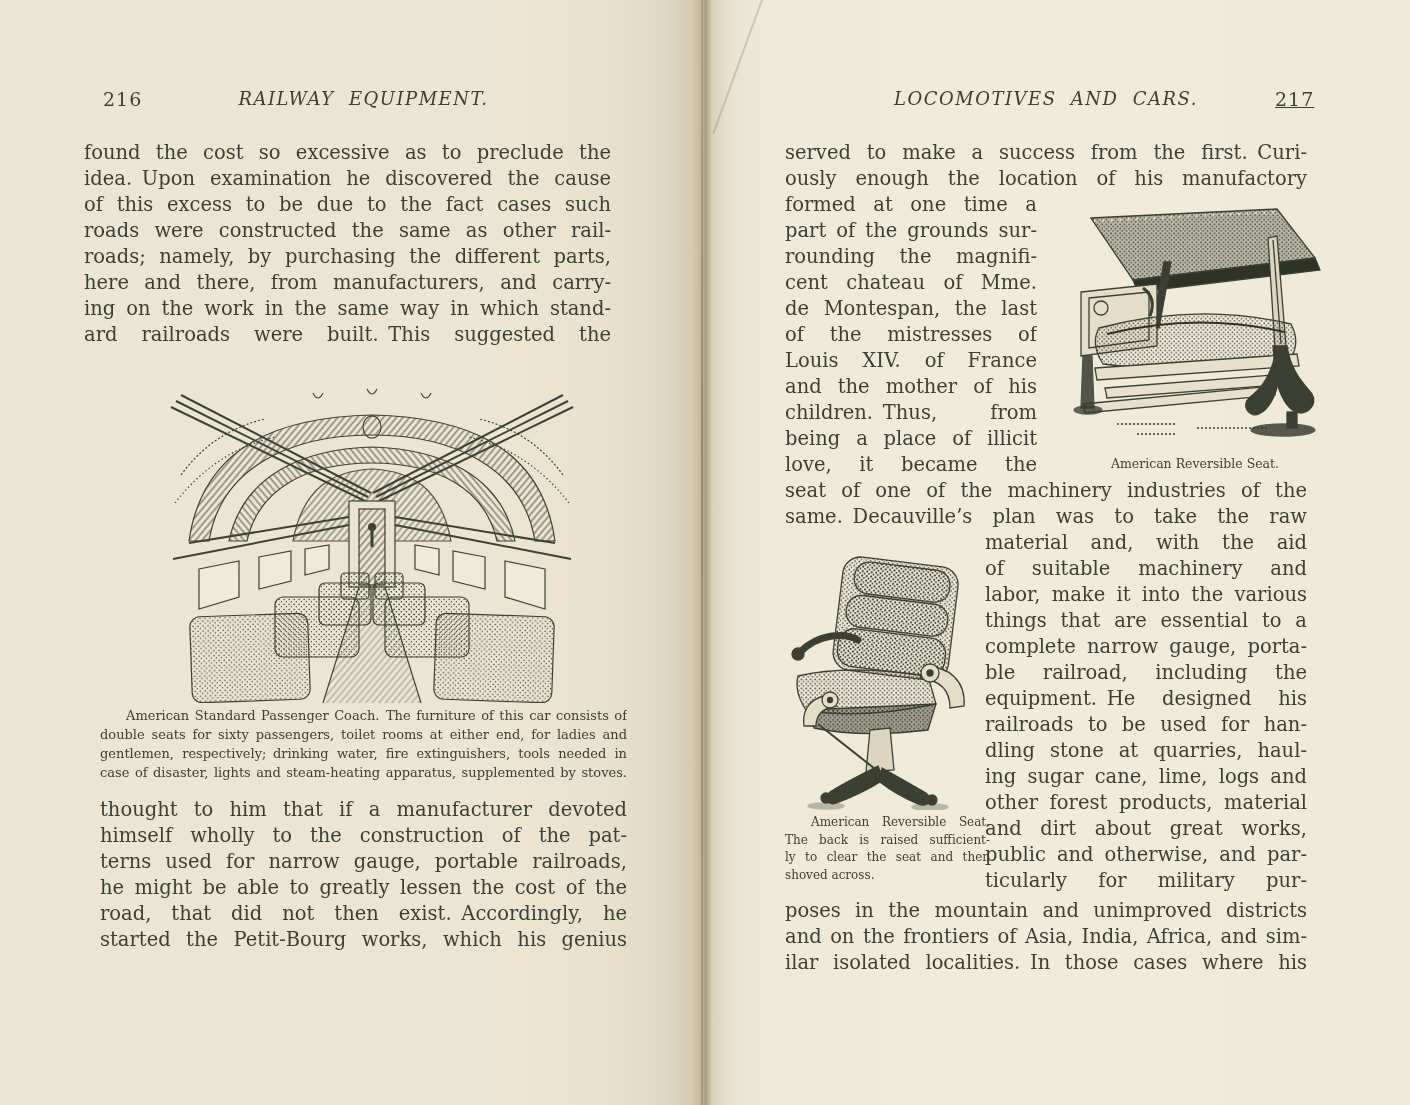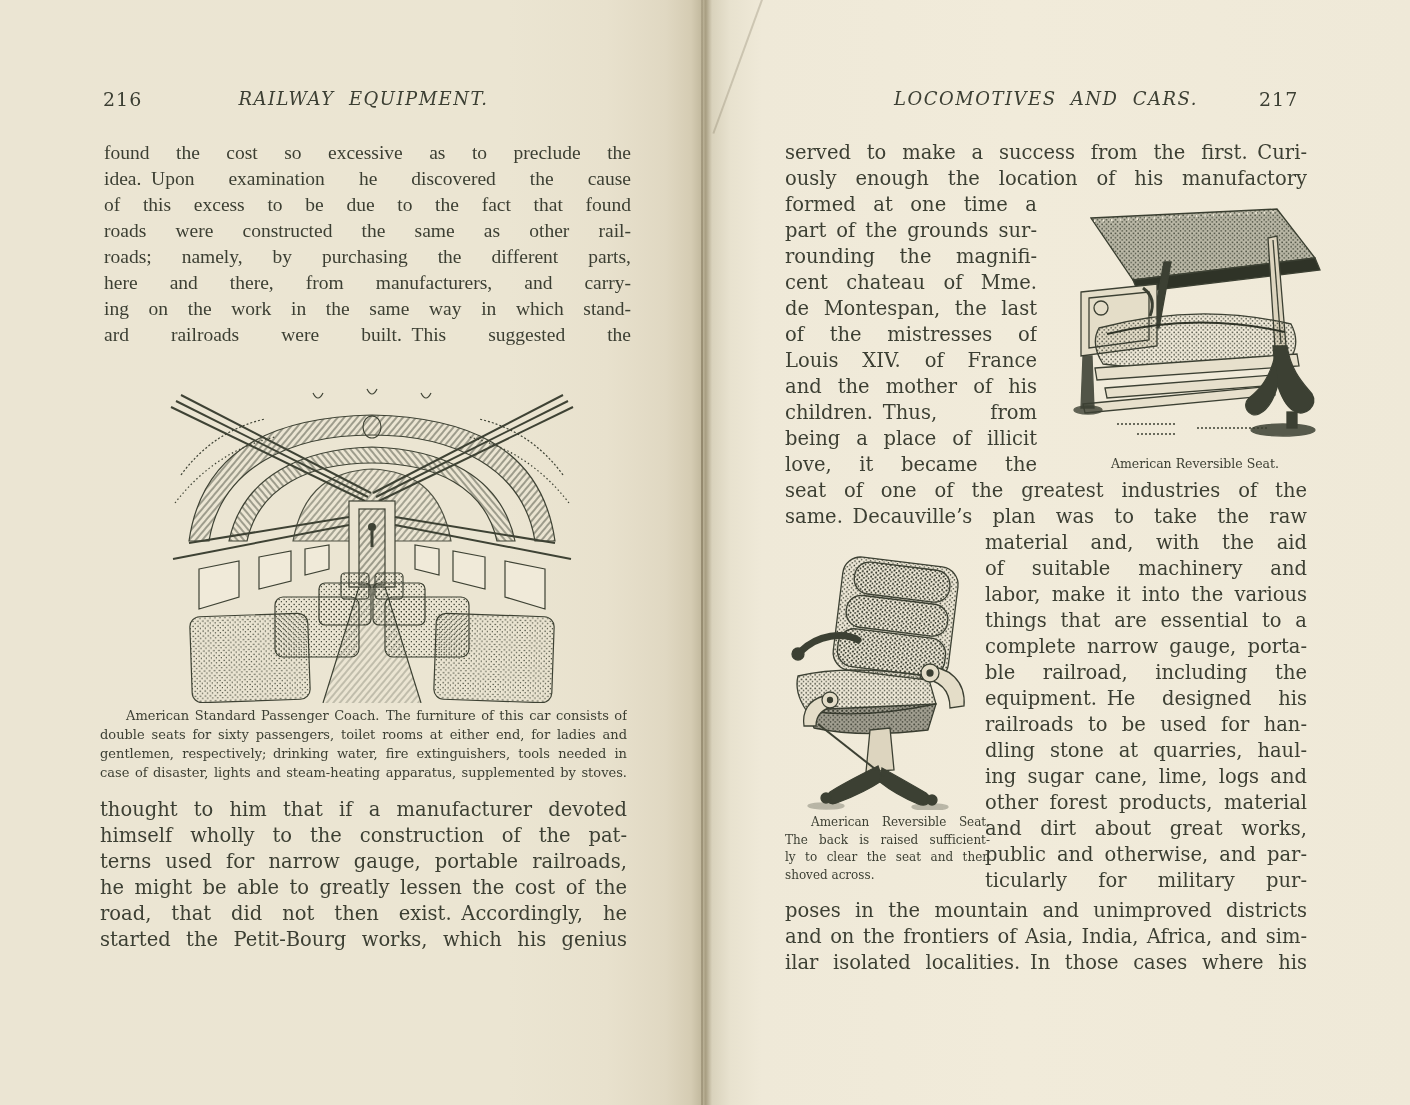--- a/index.html
+++ b/index.html
@@ -35,24 +35,24 @@
 </head>
 <body>
 
 <div class="gutter-line"></div>
 <div class="crease"></div>
 
 <div class="page" style="left:0;width:784px;">
   <span class="pnum" style="left:103px;top:88px;">216</span>
   <div class="running-head" style="left:100px;top:88px;width:527px;">RAILWAY  EQUIPMENT.</div>
 
-  <div class="body-lines" style="left:104px;top:140px;width:527px;font-family:Liberation Serif, serif;">
+  <div class="body-lines" style="left:84px;top:140px;width:527px;">
       <div class="tline">found the cost so excessive as to preclude the</div>
       <div class="tline">idea. Upon examination he discovered the cause</div>
-      <div class="tline">of this excess to be due to the fact that found</div>
+      <div class="tline">of this excess to be due to the fact cases such</div>
       <div class="tline">roads were constructed the same as other rail-</div>
       <div class="tline">roads; namely, by purchasing the different parts,</div>
       <div class="tline">here and there, from manufacturers, and carry-</div>
       <div class="tline">ing on the work in the same way in which stand-</div>
       <div class="tline">ard railroads were built. This suggested the</div>
     </div>
 
   <figure class="fig" style="left:163px;top:383px;width:418px;height:320px;margin:0;">
     <svg viewBox="0 0 418 320">
       <defs>
@@ -137,21 +137,21 @@
       <div class="tline">himself wholly to the construction of the pat-</div>
       <div class="tline">terns used for narrow gauge, portable railroads,</div>
       <div class="tline">he might be able to greatly lessen the cost of the</div>
       <div class="tline">road, that did not then exist. Accordingly, he</div>
       <div class="tline">started the Petit-Bourg works, which his genius</div>
     </div>
 </div>
 
 <div class="page" style="left:705px;width:654px;">
   <div class="running-head" style="left:80px;top:88px;width:522px;">LOCOMOTIVES AND CARS.</div>
-  <span class="pnum" style="left:554px;top:88px;">217</span>
+  <span class="pnum" style="left:570px;top:88px;text-decoration:underline;">217</span>
 
   <div class="body-lines" style="left:80px;top:192px;width:252px;">
       <div class="tline">formed at one time a</div>
       <div class="tline">part of the grounds sur-</div>
       <div class="tline">rounding the magnifi-</div>
       <div class="tline">cent chateau of Mme.</div>
       <div class="tline">de Montespan, the last</div>
       <div class="tline">of the mistresses of</div>
       <div class="tline">Louis XIV. of France</div>
       <div class="tline">and the mother of his</div>
@@ -205,21 +205,21 @@
         <polygon points="36,160 45,160 47,212 34,212" fill="#3c4033" opacity="0.88"></polygon>
         <ellipse cx="41" cy="214" rx="14" ry="4" fill="#3c4033" opacity="0.8"></ellipse>
 
         <path d="M70,228 h60 M150,232 h70 M90,238 h40" stroke-dasharray="2,2"></path>
       </g>
     </svg>
   </figure>
   <div class="fig-cap-center" style="left:355px;top:456px;width:270px;">American Reversible Seat.</div>
 
   <div class="body-lines" style="left:80px;top:478px;width:522px;">
-      <div class="tline">seat of one of the greatest industries of the</div>
+      <div class="tline">seat of one of the machinery industries of the</div>
       <div class="tline">same. Decauville’s plan was to take the raw</div>
     </div>
 
   <figure class="fig" style="left:73px;top:552px;width:207px;height:258px;margin:0;">
     <svg viewBox="0 0 207 258">
       <defs>
         <pattern id="s3-sp" width="4.5" height="4.5" patternUnits="userSpaceOnUse">
           <rect x="0.4" y="0.6" width="1.5" height="1.5" fill="#2f3327"></rect>
           <rect x="2.5" y="2.8" width="1.3" height="1.3" fill="#2f3327"></rect>
         </pattern>

